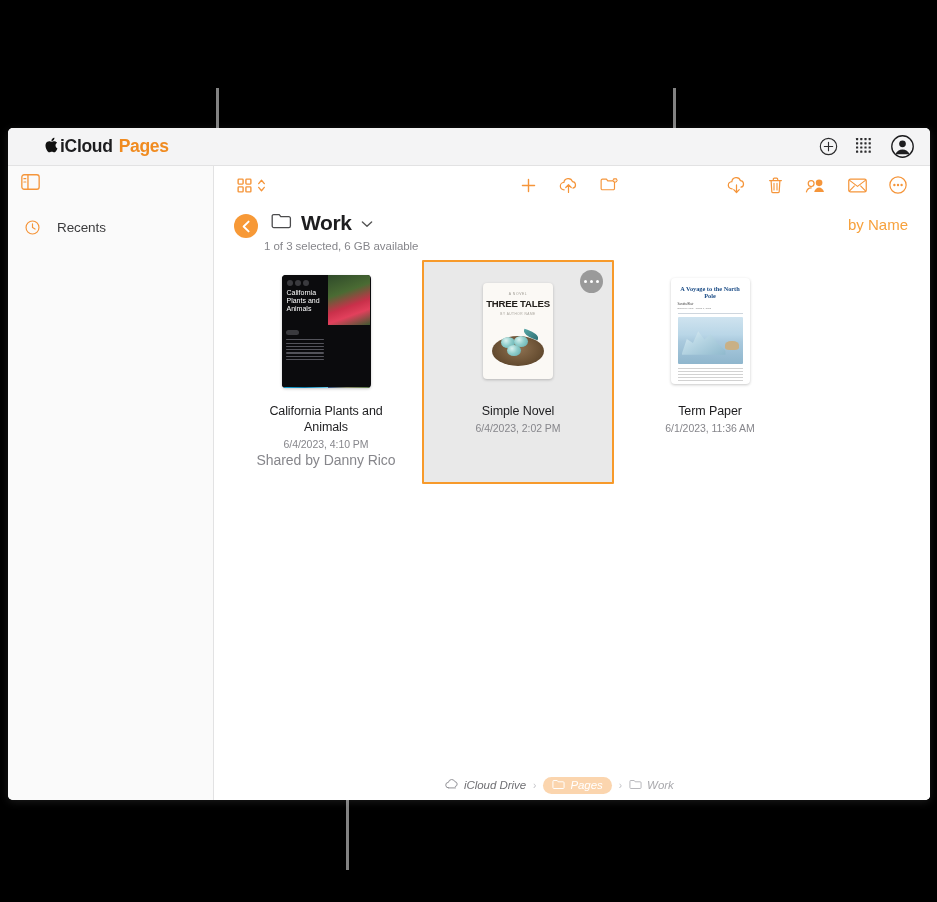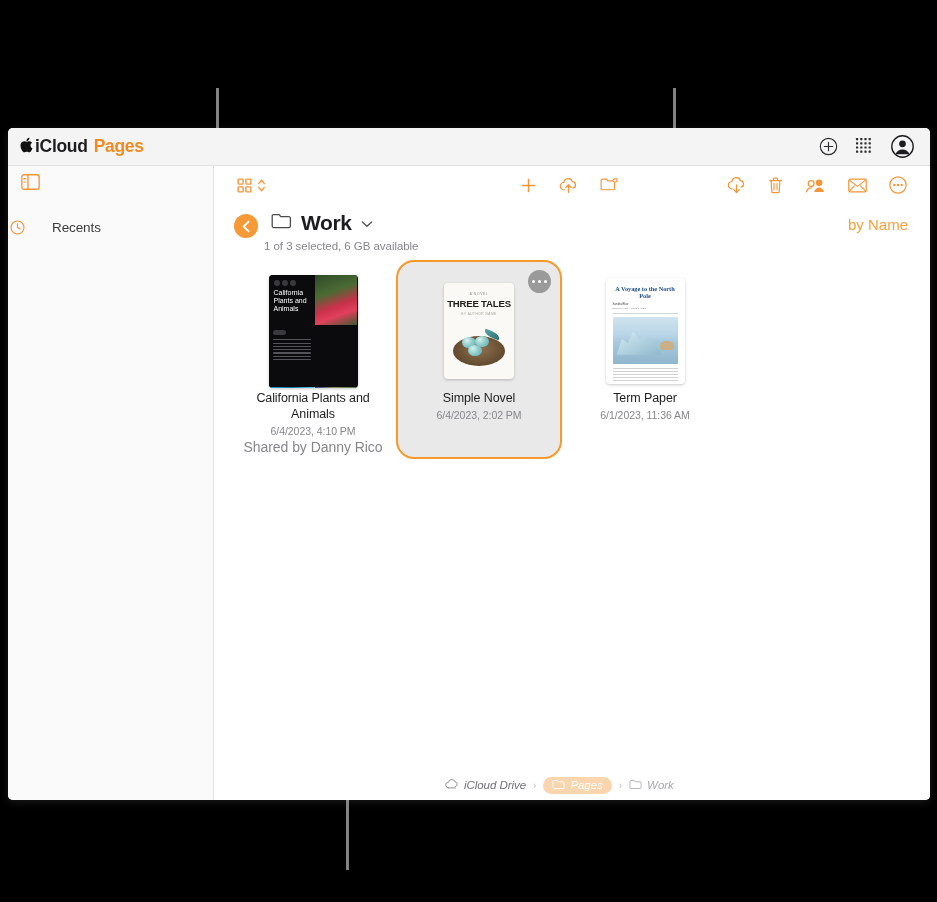--- a/index.html
+++ b/index.html
@@ -23,39 +23,39 @@
   #window{
     position:absolute;left:8px;top:128px;width:922px;height:672px;
     background:#ffffff;border-radius:5px;overflow:hidden;
     box-shadow:0 2px 8px rgba(255,255,255,0.10);
   }
 
   
   #topbar{
     position:absolute;left:0;top:0;width:922px;height:38px;
     background:#f4f4f5;border-bottom:1px solid #e2e2e3;
-    display:flex;align-items:center;box-sizing:border-box;
+    display:flex;align-items:center;box-sizing:border-box;padding-left:25px;
   }
   #brand{display:flex;align-items:center;margin-left:12px;gap:1px;}
   .apple-logo{font-size:17px;line-height:1;color:#111;margin-right:1px;}
   .brand-icloud{font-size:17.5px;font-weight:bold;color:#1d1d1f;letter-spacing:-0.3px;}
   .brand-app{font-size:17.5px;font-weight:bold;color:#f08b20;letter-spacing:-0.3px;margin-left:5px;}
   #topbar-right{margin-left:auto;display:flex;align-items:center;gap:17px;margin-right:16px;}
   .topbar-ico{display:flex;align-items:center;justify-content:center;cursor:pointer;}
 
   
   #sidebar{
     position:absolute;left:0;top:38px;width:206px;height:634px;
     background:#fafafa;border-right:1px solid #e2e2e3;box-sizing:border-box;
   }
   #sidebar-toggle{position:absolute;left:13px;top:8px;cursor:pointer;}
   #sidebar-list{position:absolute;left:0;top:48px;width:100%;}
   .side-item{
-    display:flex;align-items:center;gap:26px;
-    height:27px;cursor:pointer;
+    display:flex;align-items:center;gap:16px;
+    height:27px;padding-left:15px;cursor:pointer;
   }
   .side-item .side-ico{width:18px;display:flex;align-items:center;justify-content:center;}
   .side-item .side-lbl{font-size:13.5px;color:#3b3b3d;letter-spacing:-0.1px;}
 
   
   #content{
     position:absolute;left:206px;top:38px;width:716px;height:634px;
     background:#ffffff;box-sizing:border-box;
   }
   #content-toolbar{
@@ -73,25 +73,25 @@
     position:absolute;left:20px;top:6px;width:24px;height:24px;border-radius:50%;
     background:#f79937;display:flex;align-items:center;justify-content:center;cursor:pointer;
   }
   #folder-title-row{position:absolute;left:57px;top:3px;display:flex;align-items:center;gap:9px;}
   #folder-name{font-size:21px;font-weight:bold;color:#1d1d1f;letter-spacing:-0.4px;}
   #folder-status{position:absolute;left:50px;top:32px;font-size:11.5px;color:#86868b;letter-spacing:-0.05px;}
   #sort-control{position:absolute;right:22px;top:8px;font-size:15px;color:#f7a13c;cursor:pointer;margin-left:44px;}
 
   
   #doc-grid{position:absolute;left:16px;top:94px;width:700px;display:flex;}
-  .doc-cell{width:166px;display:flex;flex-direction:column;align-items:center;
-    padding-top:12px;padding-bottom:4px;border-radius:18px;box-sizing:border-box;position:relative;cursor:pointer;}
+  .doc-cell{width:192px;display:flex;flex-direction:column;align-items:center;
+    padding-top:12px;padding-bottom:16px;border-radius:1px;box-sizing:border-box;position:relative;cursor:pointer;}
   .doc-cell.selected{background:#e9e9e9;border:2px solid #f79a2b;padding-top:10px;}
   .thumb-wrap{width:100%;display:flex;justify-content:center;height:118px;align-items:center;}
-  .doc-title{font-size:12.5px;color:#1d1d1f;text-align:center;line-height:16px;max-width:140px;letter-spacing:-0.1px;}
+  .doc-title{font-size:12.5px;color:#1d1d1f;margin-top:13px;text-align:center;line-height:16px;max-width:140px;letter-spacing:-0.1px;}
   .doc-meta{font-size:10.5px;color:#86868b;margin-top:3px;text-align:center;letter-spacing:-0.05px;}
   .doc-shared{font-size:14px;color:#86868b;margin-top:2px;text-align:center;letter-spacing:-0.05px;}
 
   
   #create-tile{
     width:104px;height:114px;border:1.5px solid #f5b979;border-radius:9px;
     display:flex;align-items:center;justify-content:center;background:#fff;
   }
   #create-label{font-size:12.5px;color:#f5953a;margin-top:13px;letter-spacing:-0.1px;}
 

